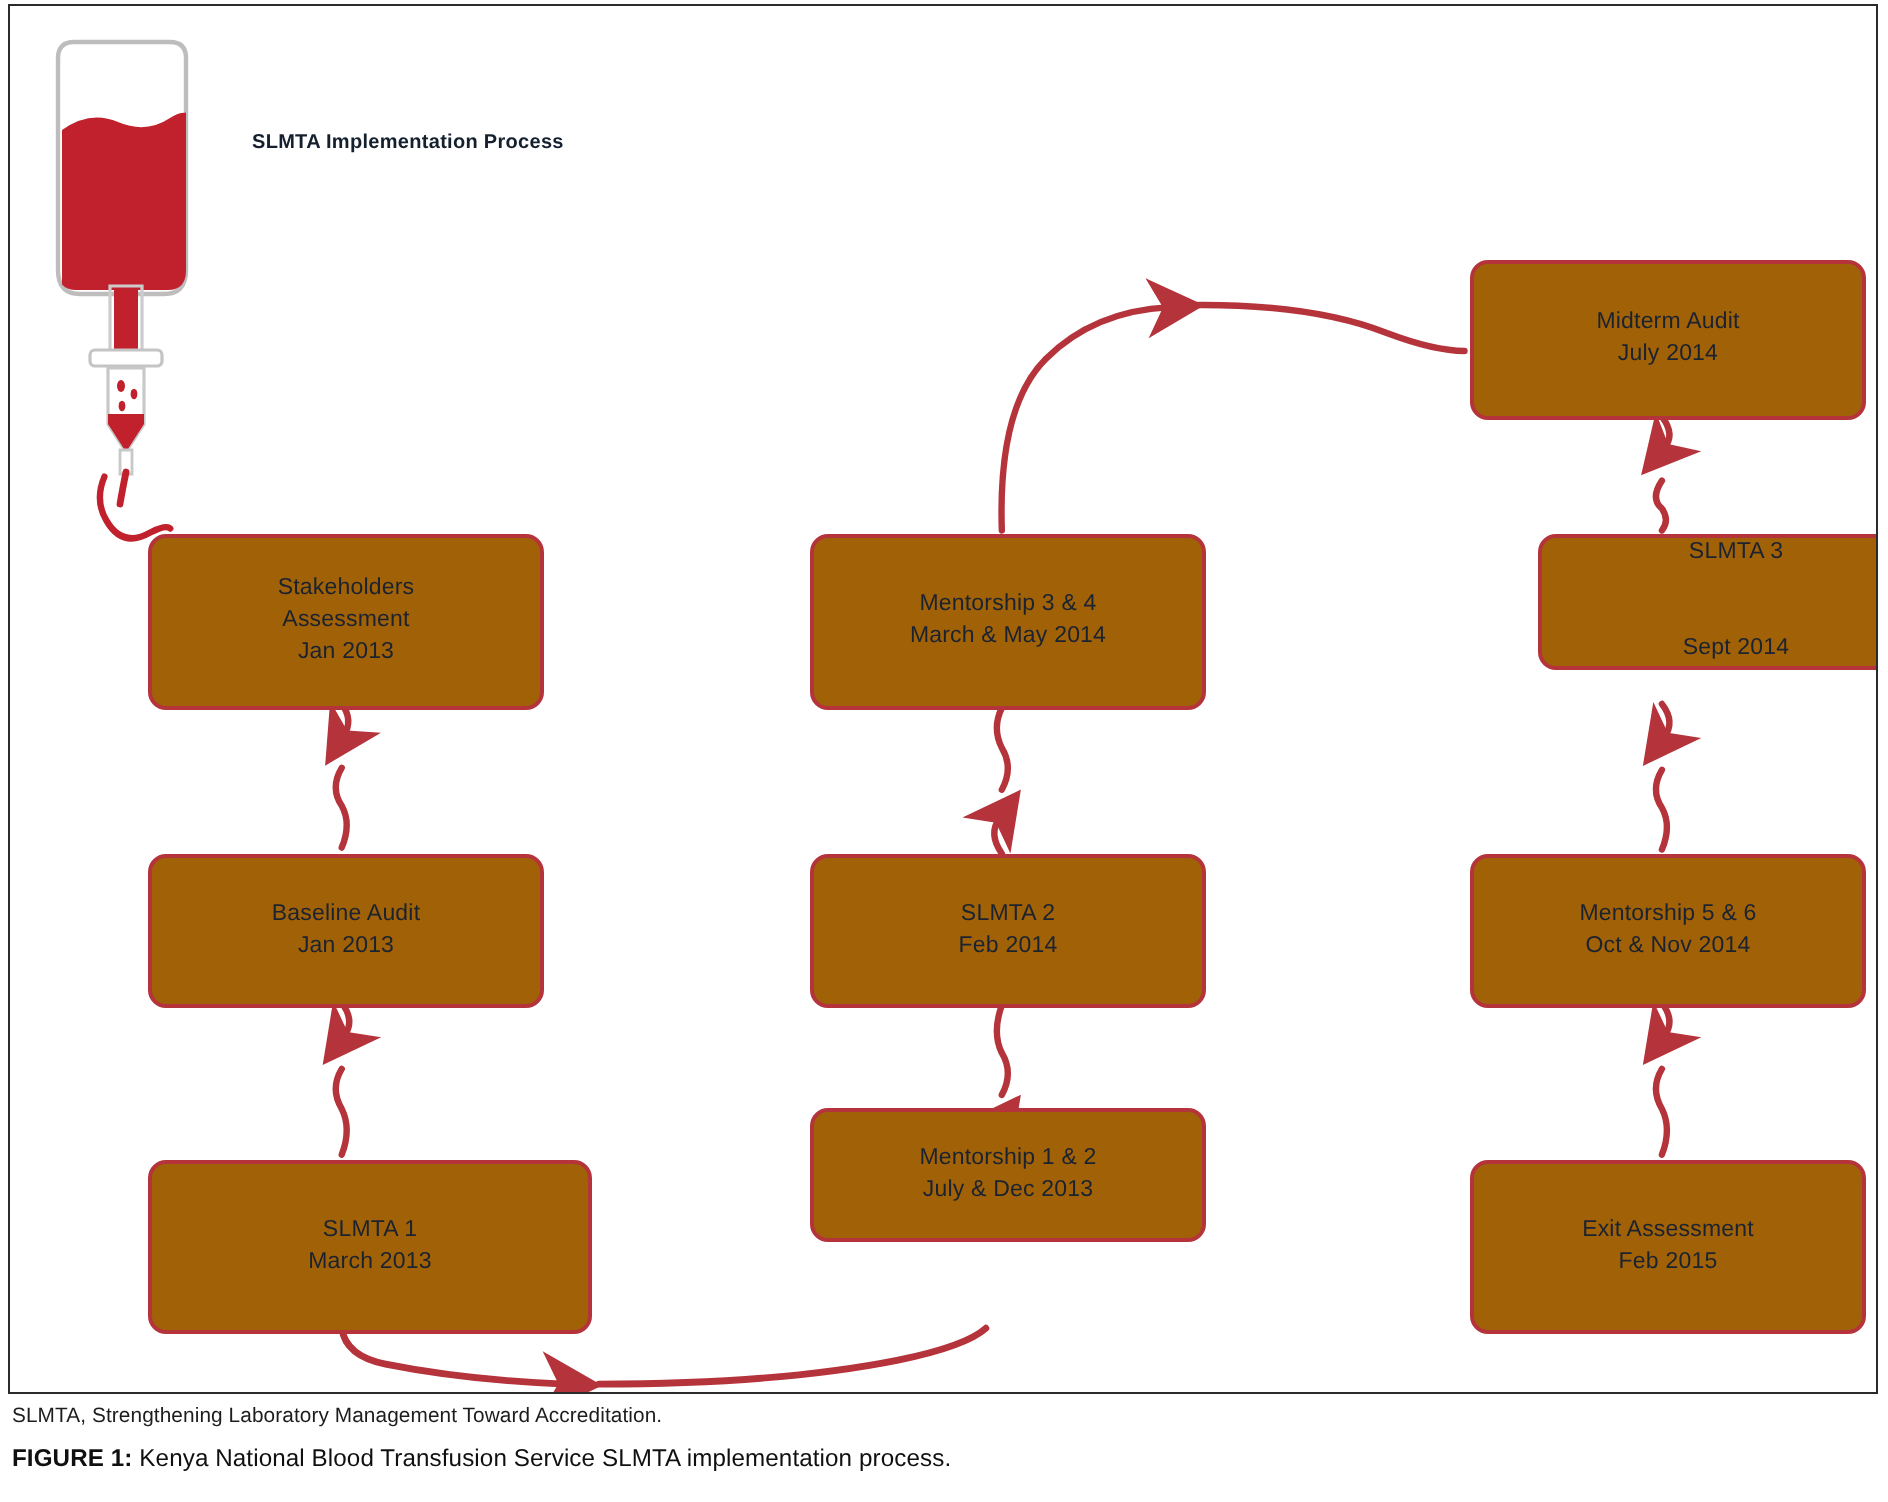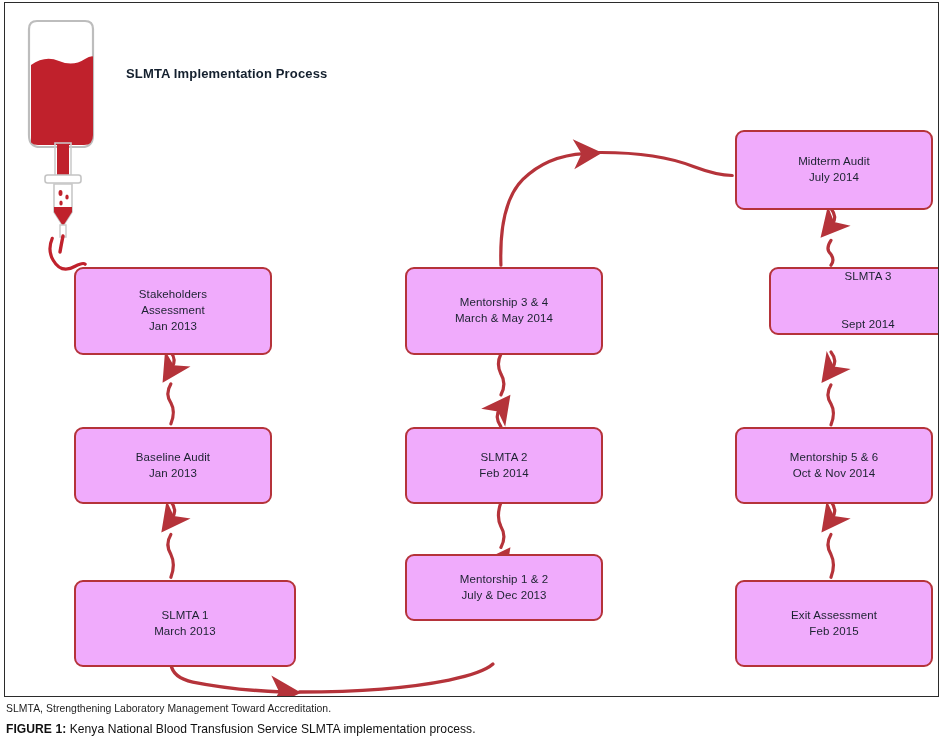--- a/index.html
+++ b/index.html
@@ -19,37 +19,37 @@
     overflow:hidden;
   }
   #diagram-canvas{
     position:absolute;left:0;top:0;width:100%;height:100%;
   }
   .flow-box{
     position:absolute;
     box-sizing:border-box;
     border:2px solid #b5333a;
     border-radius:9px;
-    background:#f0abfc;
+    background:#a16207;
     display:flex;
     flex-direction:column;
     align-items:center;
     justify-content:center;
     text-align:center;
     line-height:1.38;
     font-size:11.5px;
     color:#1b2230;
     letter-spacing:.1px;
     z-index:4;
   }
   .flow-box .ln{display:block;white-space:nowrap;}
   #process-title{
     position:absolute;
     left:121px;top:63px;
-    font-size:13px;
+    font-size:10px;
     font-weight:bold;
     color:#14202e;
     letter-spacing:.15px;
     white-space:nowrap;
     z-index:5;
   }
   #blood-bag-icon{
     position:absolute;left:6px;top:14px;width:108px;height:250px;z-index:3;
   }
   #caption-zone{

